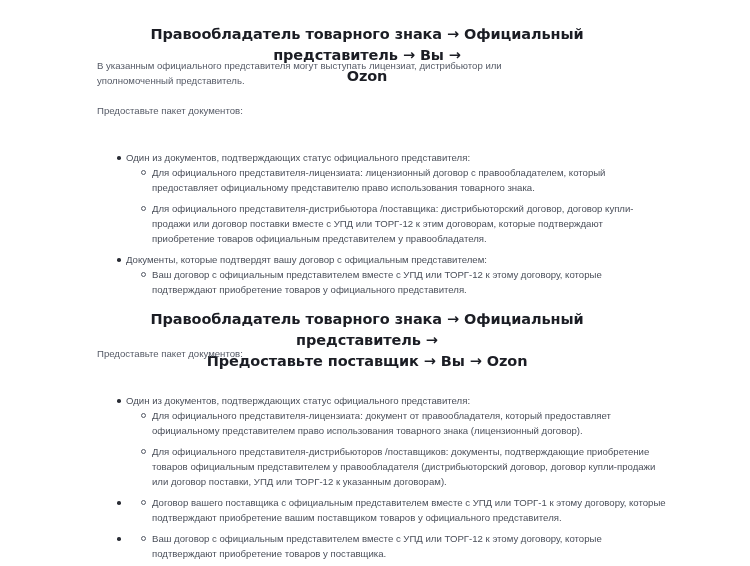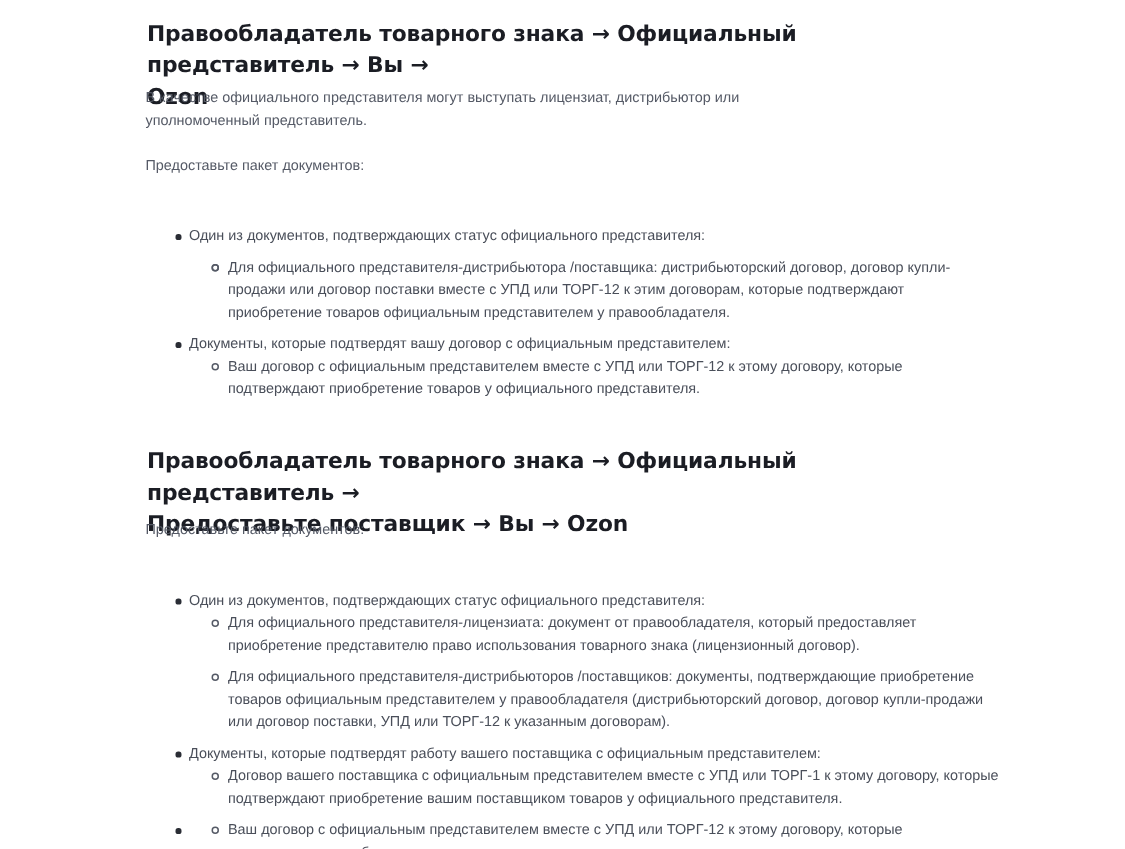--- a/index.html
+++ b/index.html
@@ -20,22 +20,23 @@
       left: 97px;
       top: 0;
       width: 540px;
     }
     h2 {
       font-family: "DejaVu Sans", sans-serif;
       font-weight: bold;
       font-size: 14.5px;
       line-height: 21px;
       color: #1b1d24;
-      margin: 1px;
+      margin: 12px;
       letter-spacing: -0.1px;
+      text-align: center;
     }
     p {
       font-size: 9.6px;
       line-height: 15px;
       margin: 0;
       color: #555a66;
     }
     ul.lvl1 {
       list-style: none;
       margin: 15px;
@@ -89,31 +90,32 @@
 </head>
 <body>
 
 <div class="content">
 
   <h2 class="sec1-title">
     <span>Правообладатель товарного знака → Официальный представитель → Вы →</span><br>
     <span>Ozon</span>
   </h2>
 
-  <p class="sec1-intro">В качестве официального представителя могут выступать лицензиат, дистрибьютор или уполномоченный представитель.</p>
+  <p class="sec1-intro">В указанным официального представителя могут выступать лицензиат, дистрибьютор или уполномоченный представитель.</p>
 
   <p class="sec1-ask">Предоставьте пакет документов:</p>
 
   <ul class="lvl1 sec1-list">
     <li>
       <span class="b1"></span>
       <span>Один из документов, подтверждающих статус официального представителя:</span>
       <ul class="lvl2">
         <li>
           <span class="b2"></span>
+          <span>Для официального представителя-лицензиата: лицензионный договор с правообладателем, который предоставляет официальному представителю право использования товарного знака.</span>
         </li>
         <li class="gap">
           <span class="b2"></span>
           <span>Для официального представителя-дистрибьютора /поставщика: дистрибьюторский договор, договор купли-продажи или договор поставки вместе с УПД или ТОРГ-12 к этим договорам, которые подтверждают приобретение товаров официальным представителем у правообладателя.</span>
         </li>
       </ul>
     </li>
     <li class="gap">
       <span class="b1"></span>
       <span>Документы, которые подтвердят вашу договор с официальным представителем:</span>
@@ -133,31 +135,30 @@
 
   <p class="sec2-ask">Предоставьте пакет документов:</p>
 
   <ul class="lvl1 sec2-list">
     <li>
       <span class="b1"></span>
       <span>Один из документов, подтверждающих статус официального представителя:</span>
       <ul class="lvl2">
         <li>
           <span class="b2"></span>
-          <span>Для официального представителя-лицензиата: документ от правообладателя, который предоставляет приобретение представителю право использования товарного знака (лицензионный договор).</span>
+          <span>Для официального представителя-лицензиата: документ от правообладателя, который предоставляет официальному представителем право использования товарного знака (лицензионный договор).</span>
         </li>
         <li class="gap">
           <span class="b2"></span>
           <span>Для официального представителя-дистрибьюторов /поставщиков: документы, подтверждающие приобретение товаров официальным представителем у правообладателя (дистрибьюторский договор, договор купли-продажи или договор поставки, УПД или ТОРГ-12 к указанным договорам).</span>
         </li>
       </ul>
     </li>
     <li class="gap">
       <span class="b1"></span>
-      <span>Документы, которые подтвердят работу вашего поставщика с официальным представителем:</span>
       <ul class="lvl2">
         <li>
           <span class="b2"></span>
           <span>Договор вашего поставщика с официальным представителем вместе с УПД или ТОРГ-1 к этому договору, которые подтверждают приобретение вашим поставщиком товаров у официального представителя.</span>
         </li>
       </ul>
     </li>
     <li class="gap">
       <span class="b1"></span>
       <ul class="lvl2">

